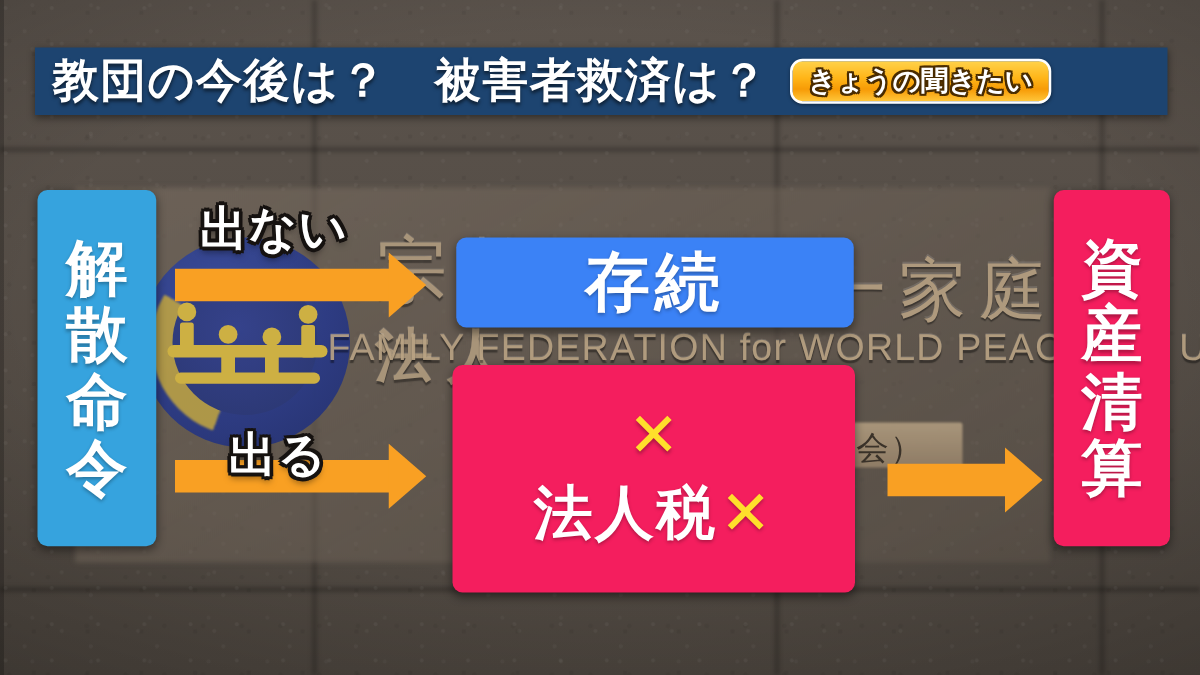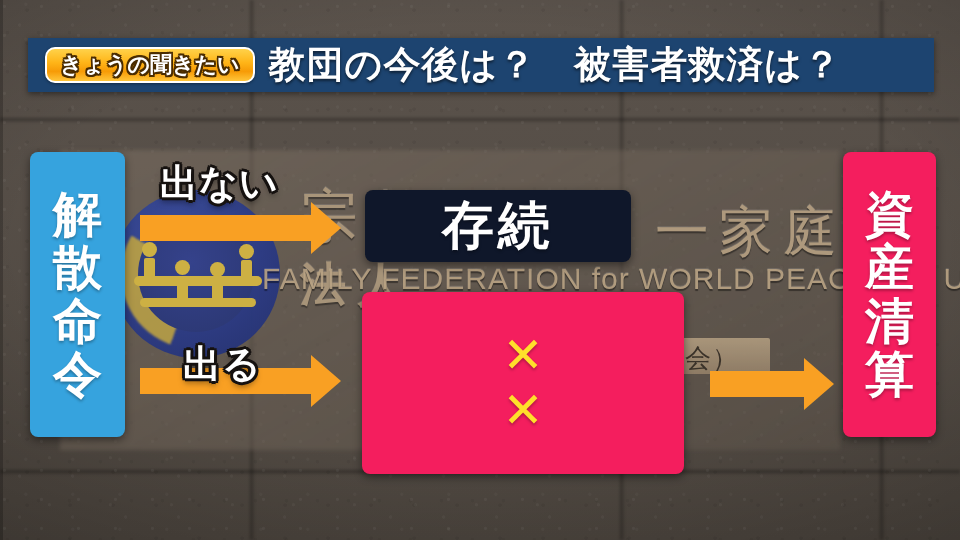--- a/index.html
+++ b/index.html
@@ -138,22 +138,22 @@
   #box-dissolution-order {
     left:30px; top:152px; width:95px; height:285px;
     background:#36a3de;
   }
   #box-asset-liquidation {
     left:843px; top:152px; width:93px; height:285px;
     background:#f41e5e;
   }
 
   #box-continuation {
-    position:absolute; left:365px; top:190px; width:266px; height:72px;
-    background:#0f172a; border-radius:8px;
+    position:absolute; left:365px; top:190px; width:318px; height:72px;
+    background:#3b82f6; border-radius:8px;
     display:flex; align-items:center; justify-content:center;
     box-shadow:0 3px 8px rgba(0,0,0,.45);
   }
   #box-continuation .label {
     font-size:52px; font-weight:bold; color:#ffffff; letter-spacing:4px;
     text-shadow:0 2px 3px rgba(0,0,0,.3);
   }
 
   #box-tax-loss {
     position:absolute; left:362px; top:292px; width:322px; height:182px;
@@ -237,24 +237,24 @@
 
   <div class="engrave eng-kanji-1">宗教</div>
   <div class="engrave eng-kanji-2">法人</div>
   <div class="engrave eng-kanji-3">一家庭連</div>
   <div class="engrave eng-latin">FAMILY FEDERATION for WORLD PEACE and UNIFIC</div>
   <div class="eng-small-plate"></div>
   <div class="eng-small-text">協会）</div>
 </div>
 
 <div id="titlebar">
+  <div id="headline">教団の今後は？　被害者救済は？</div>
   <div id="kicker">
     <span>きょうの聞きたい</span>
   </div>
-  <div id="headline">教団の今後は？　被害者救済は？</div>
 </div>
 
 <div class="vbox" id="box-dissolution-order">
   <div class="ch">解</div>
   <div class="ch">散</div>
   <div class="ch">命</div>
   <div class="ch">令</div>
 </div>
 
 <div class="arrow" id="arrow-no-order">
@@ -271,20 +271,21 @@
 
 <div id="box-continuation">
   <div class="label">存続</div>
 </div>
 
 <div id="box-tax-loss">
   <div class="tax-line">
     <span class="xmark">✕</span>
   </div>
   <div class="tax-line">
+    <span>法人税</span>
     <span class="xmark">✕</span>
   </div>
 </div>
 
 <div class="arrow" id="arrow-to-liquidation">
   <div class="shaft"></div>
     <div class="head"></div>
 </div>
 
 <div class="vbox" id="box-asset-liquidation">

